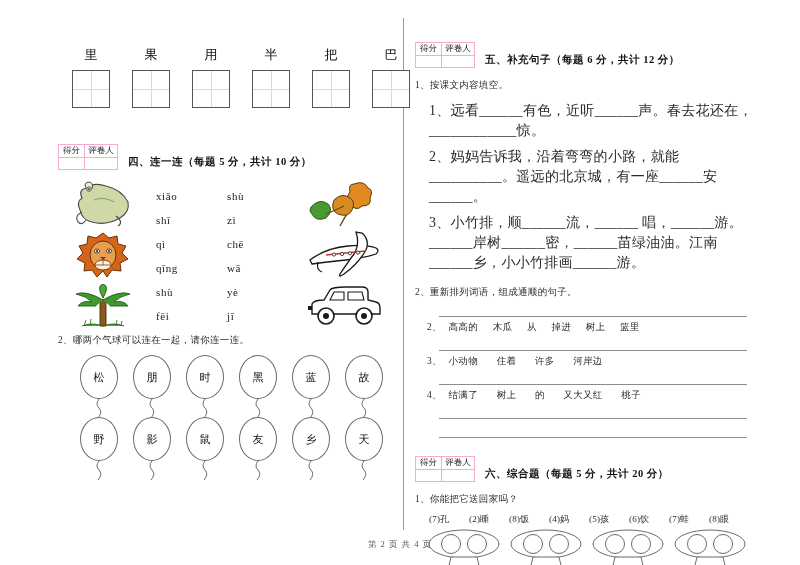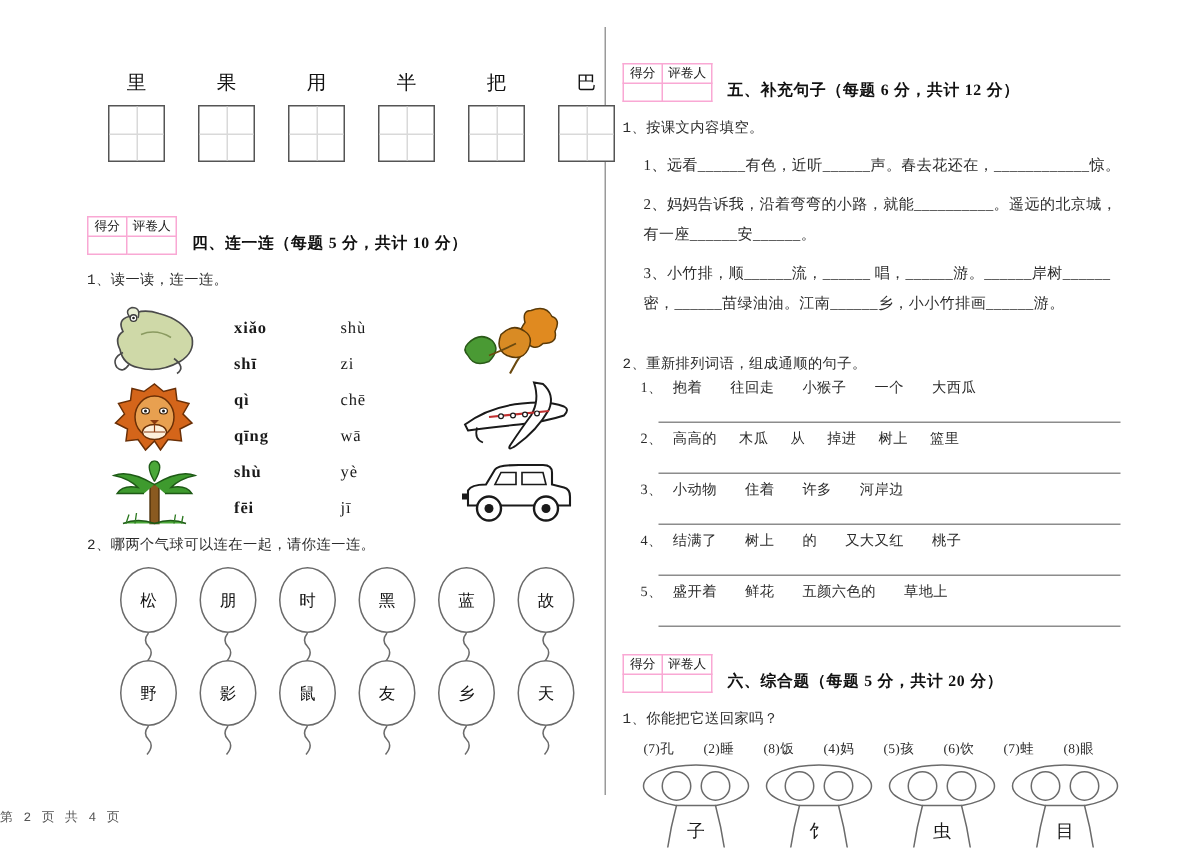--- a/index.html
+++ b/index.html
@@ -39,21 +39,20 @@
   .qtext {
     font-size: 9.5px;
     line-height: 1.5;
     color: #2b2b2b;
     letter-spacing: 0.4px;
   }
   .sub-q {
     font-size: 9.5px;
     color: #2b2b2b;
     letter-spacing: 0.3px;
-    font-family: Liberation Mono, monospace;
   }
 
   
   .char-row {
     display: flex;
     gap: 22px;
     margin-left: 14px;
     margin-top: 9px;
   }
   .char-cell { width: 38px; text-align: center; }
@@ -133,45 +132,45 @@
     border: 1px solid #6b6b6b;
     border-radius: 50% / 50%;
     margin: 0 auto;
     display: flex; align-items: center; justify-content: center;
     background: #fff;
   }
   .balloon .bc { font-size: 11px; color: #111; }
   .balloon .str { display: block; margin: 0 auto; }
 
   
-  .fill-line { font-size: 10px; line-height: 20px; color: #2b2b2b; letter-spacing: 0.3px; }
+  .fill-line { font-size: 14px; line-height: 20px; color: #2b2b2b; letter-spacing: 0.3px; }
 
   
   .reorder { margin-top: 3px; }
   .reorder-item { font-size: 9.5px; color: #2b2b2b; letter-spacing: 0.3px; padding-left: 12px; }
   .ans-rule {
     border-bottom: 1px solid #8c8c8c;
     height: 14px;
     margin: 2px 8px 4px 24px;
   }
 
   
   .nums { display: flex; margin-top: 7px; margin-left: 14px; font-size: 9px; color: #2b2b2b; }
   .nums span { width: 40px; text-align: left; letter-spacing: .2px;}
   .mush-row { display: flex; margin-top: 2px; margin-left: 10px; gap: 4px; }
   .mush { width: 78px; position: relative; height: 62px; }
 
   .footer {
     position: absolute;
     left: 0; right: 0;
     bottom: 14px;
+    text-align: center;
     font-size: 8.5px;
     color: #555;
     letter-spacing: 1px;
-    font-family: Liberation Mono, monospace;
   }
 </style>
 </head>
 <body>
 
 <div class="page">
 
   <div class="col-divider"></div>
 
   <div class="col col-left">
@@ -216,21 +215,20 @@
         </tr>
         <tr>
           <td class="c1"></td>
           <td class="c2"></td>
         </tr>
       </tbody>
         </table>
       <div class="sec-title">四、连一连（每题 5 分，共计 10 分）</div>
     </div>
 
-    <div class="sub-q" style="margin-top:10px">1、读一读，连一连。</div>
 
     <div class="match-grid">
 
       <svg class="pic" style="left:8px; top:0px;" width="62" height="48" viewBox="0 0 62 48">
         <path d="M8 30 Q4 22 10 18 Q6 10 14 8 Q22 2 34 6 Q50 10 56 22 Q58 32 48 38 Q34 46 20 42 Q10 40 8 30 Z" fill="#cfd9a8" stroke="#4a4a4a" stroke-width="1.1"></path>
         <path d="M16 10 Q10 4 16 2 Q22 2 20 9" fill="#e8eed4" stroke="#4a4a4a" stroke-width="1"></path>
         <circle cx="17" cy="9" r="2.2" fill="#fff" stroke="#3a3a3a" stroke-width="0.9"></circle>
         <circle cx="17" cy="9" r="0.9" fill="#222"></circle>
         <path d="M10 32 Q2 36 6 42 Q10 46 14 40" fill="none" stroke="#4a4a4a" stroke-width="1.1"></path>
         <path d="M44 36 Q52 42 46 46" fill="none" stroke="#4a4a4a" stroke-width="1.1"></path>
@@ -282,21 +280,21 @@
         <path d="M6 30 L6 22 Q8 18 18 18 L24 8 Q26 5 40 5 L56 5 Q62 5 62 10 L62 18 L70 20 Q74 21 74 26 L74 32 L6 32 Z" fill="#ffffff" stroke="#1a1a1a" stroke-width="1.4"></path>
         <path d="M28 10 L38 10 L38 18 L24 18 Z" fill="#ffffff" stroke="#1a1a1a" stroke-width="1.1"></path>
         <path d="M42 10 L56 10 L58 18 L42 18 Z" fill="#ffffff" stroke="#1a1a1a" stroke-width="1.1"></path>
         <circle cx="20" cy="34" r="8" fill="#ffffff" stroke="#1a1a1a" stroke-width="1.6"></circle>
         <circle cx="20" cy="34" r="3" fill="#1a1a1a"></circle>
         <circle cx="58" cy="34" r="8" fill="#ffffff" stroke="#1a1a1a" stroke-width="1.6"></circle>
         <circle cx="58" cy="34" r="3" fill="#1a1a1a"></circle>
         <path d="M6 24 L2 24 L2 28 L6 28" fill="#1a1a1a"></path>
       </svg>
 
-      <div class="py-col" style="left:92px; top:4px;font-weight:bold;">
+      <div class="py-col" style="left:92px; top:4px;">
         <div class="py">xiǎo</div>
         <div class="py">shī</div>
         <div class="py">qì</div>
         <div class="py">qīng</div>
         <div class="py">shù</div>
         <div class="py">fēi</div>
       </div>
 
       <div class="py-col" style="left:163px; top:4px;">
         <div class="py">shù</div>
@@ -433,32 +431,24 @@
     </div>
 
     <div class="sub-q" style="margin-top:11px">1、按课文内容填空。</div>
 
     <div style="margin-top:9px; padding-left:14px;">
       <div class="fill-line">1、远看______有色，近听______声。春去花还在，____________惊。</div>
       <div class="fill-line" style="margin-top:6px">2、妈妈告诉我，沿着弯弯的小路，就能__________。遥远的北京城，有一座______安______。</div>
       <div class="fill-line" style="margin-top:6px">3、小竹排，顺______流，______ 唱，______游。______岸树______密，______苗绿油油。江南______乡，小小竹排画______游。</div>
     </div>
 
-    <div class="sub-q" style="margin-top:23px">2、重新排列词语，组成通顺的句子。</div>
+    <div class="sub-q" style="margin-top:13px">2、重新排列词语，组成通顺的句子。</div>
 
     <div class="reorder">
 
-      <div class="reorder-item">
-        <span>1、</span>
-        <span style="margin-left:4px">抱着</span>
-        <span style="margin-left:16px">往回走</span>
-        <span style="margin-left:16px">小猴子</span>
-        <span style="margin-left:16px">一个</span>
-        <span style="margin-left:16px">大西瓜</span>
-      </div>
       <div class="ans-rule"></div>
 
       <div class="reorder-item">
         <span>2、</span>
         <span style="margin-left:4px">高高的</span>
         <span style="margin-left:12px">木瓜</span>
         <span style="margin-left:12px">从</span>
         <span style="margin-left:12px">掉进</span>
         <span style="margin-left:12px">树上</span>
         <span style="margin-left:12px">篮里</span>
@@ -477,27 +467,20 @@
       <div class="reorder-item">
         <span>4、</span>
         <span style="margin-left:4px">结满了</span>
         <span style="margin-left:16px">树上</span>
         <span style="margin-left:16px">的</span>
         <span style="margin-left:16px">又大又红</span>
         <span style="margin-left:16px">桃子</span>
       </div>
       <div class="ans-rule"></div>
 
-      <div class="reorder-item">
-        <span>5、</span>
-        <span style="margin-left:4px">盛开着</span>
-        <span style="margin-left:16px">鲜花</span>
-        <span style="margin-left:16px">五颜六色的</span>
-        <span style="margin-left:16px">草地上</span>
-      </div>
       <div class="ans-rule"></div>
     </div>
 
     <div style="height:10px"></div>
     <div class="score-wrap">
       <table class="score-box">
         <tbody>
             <tr>
           <td class="h c1">得分</td>
           <td class="h c2">评卷人</td>

